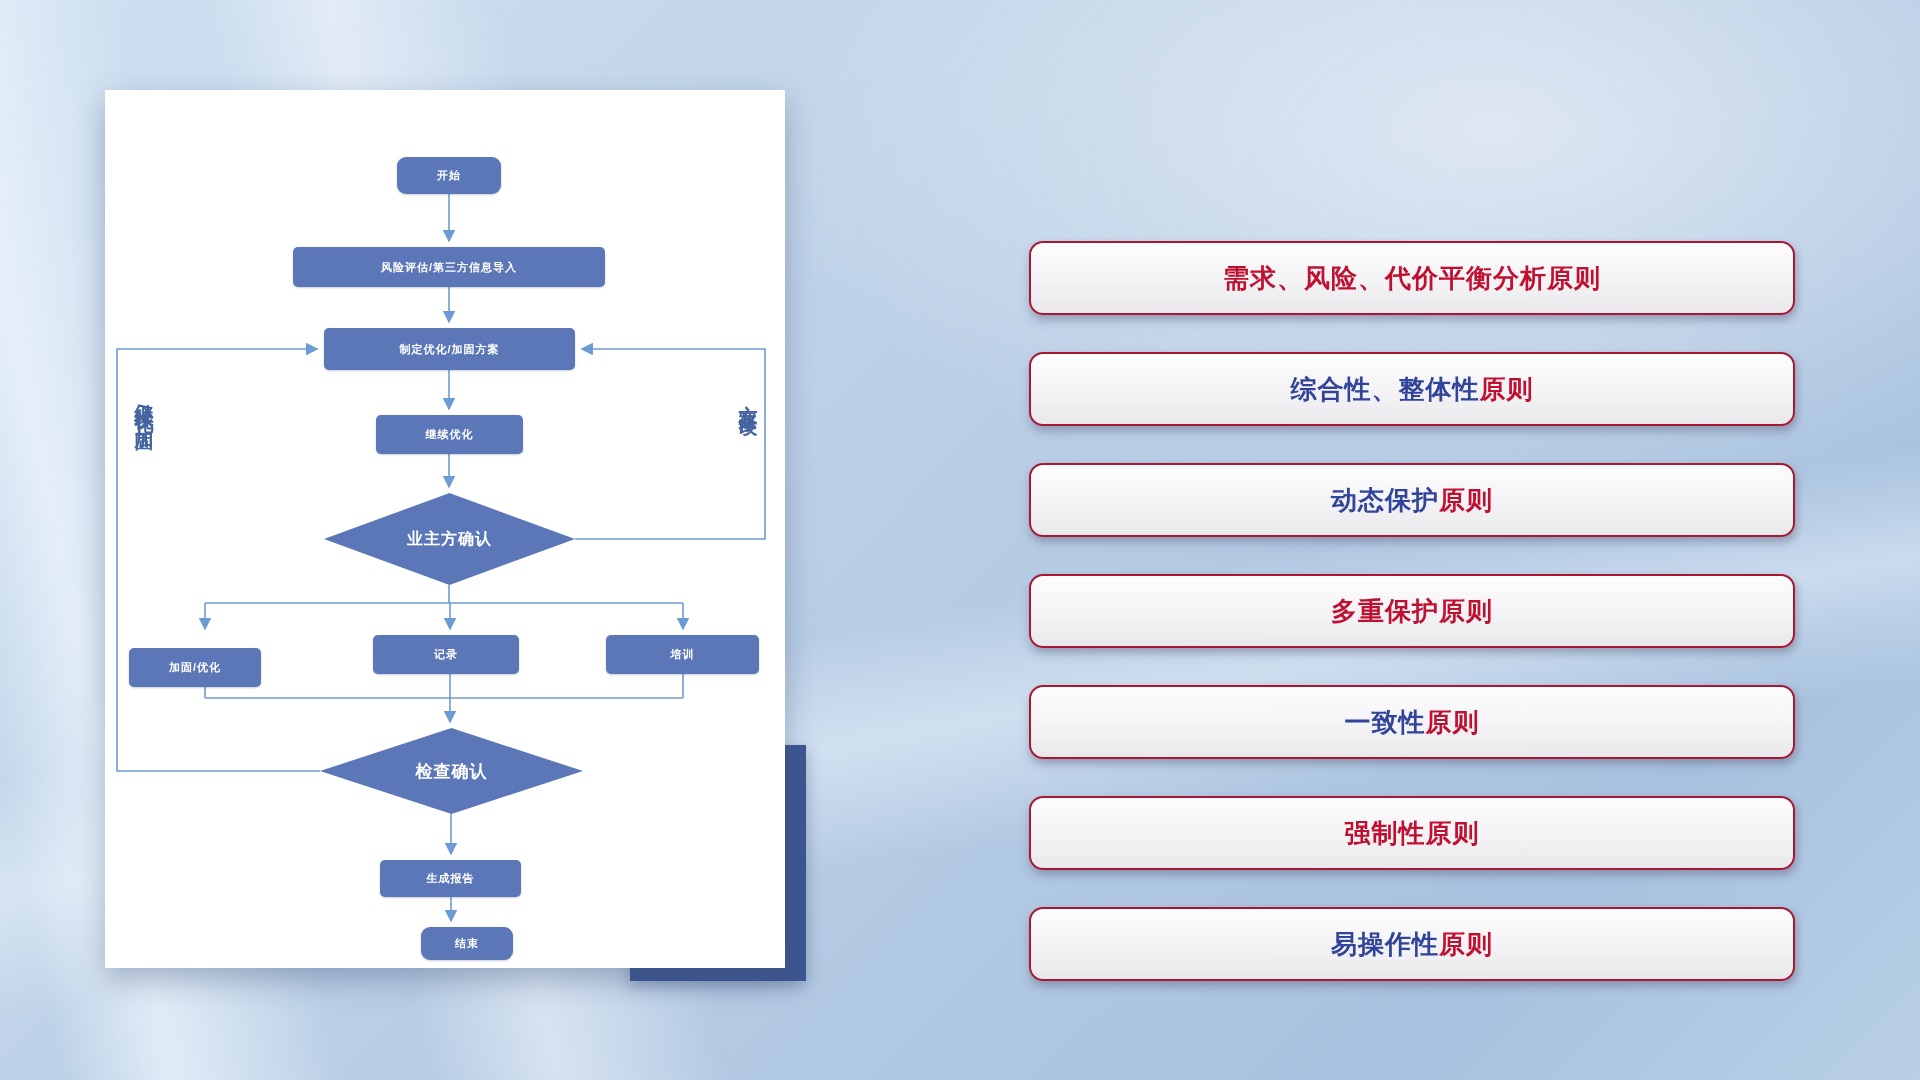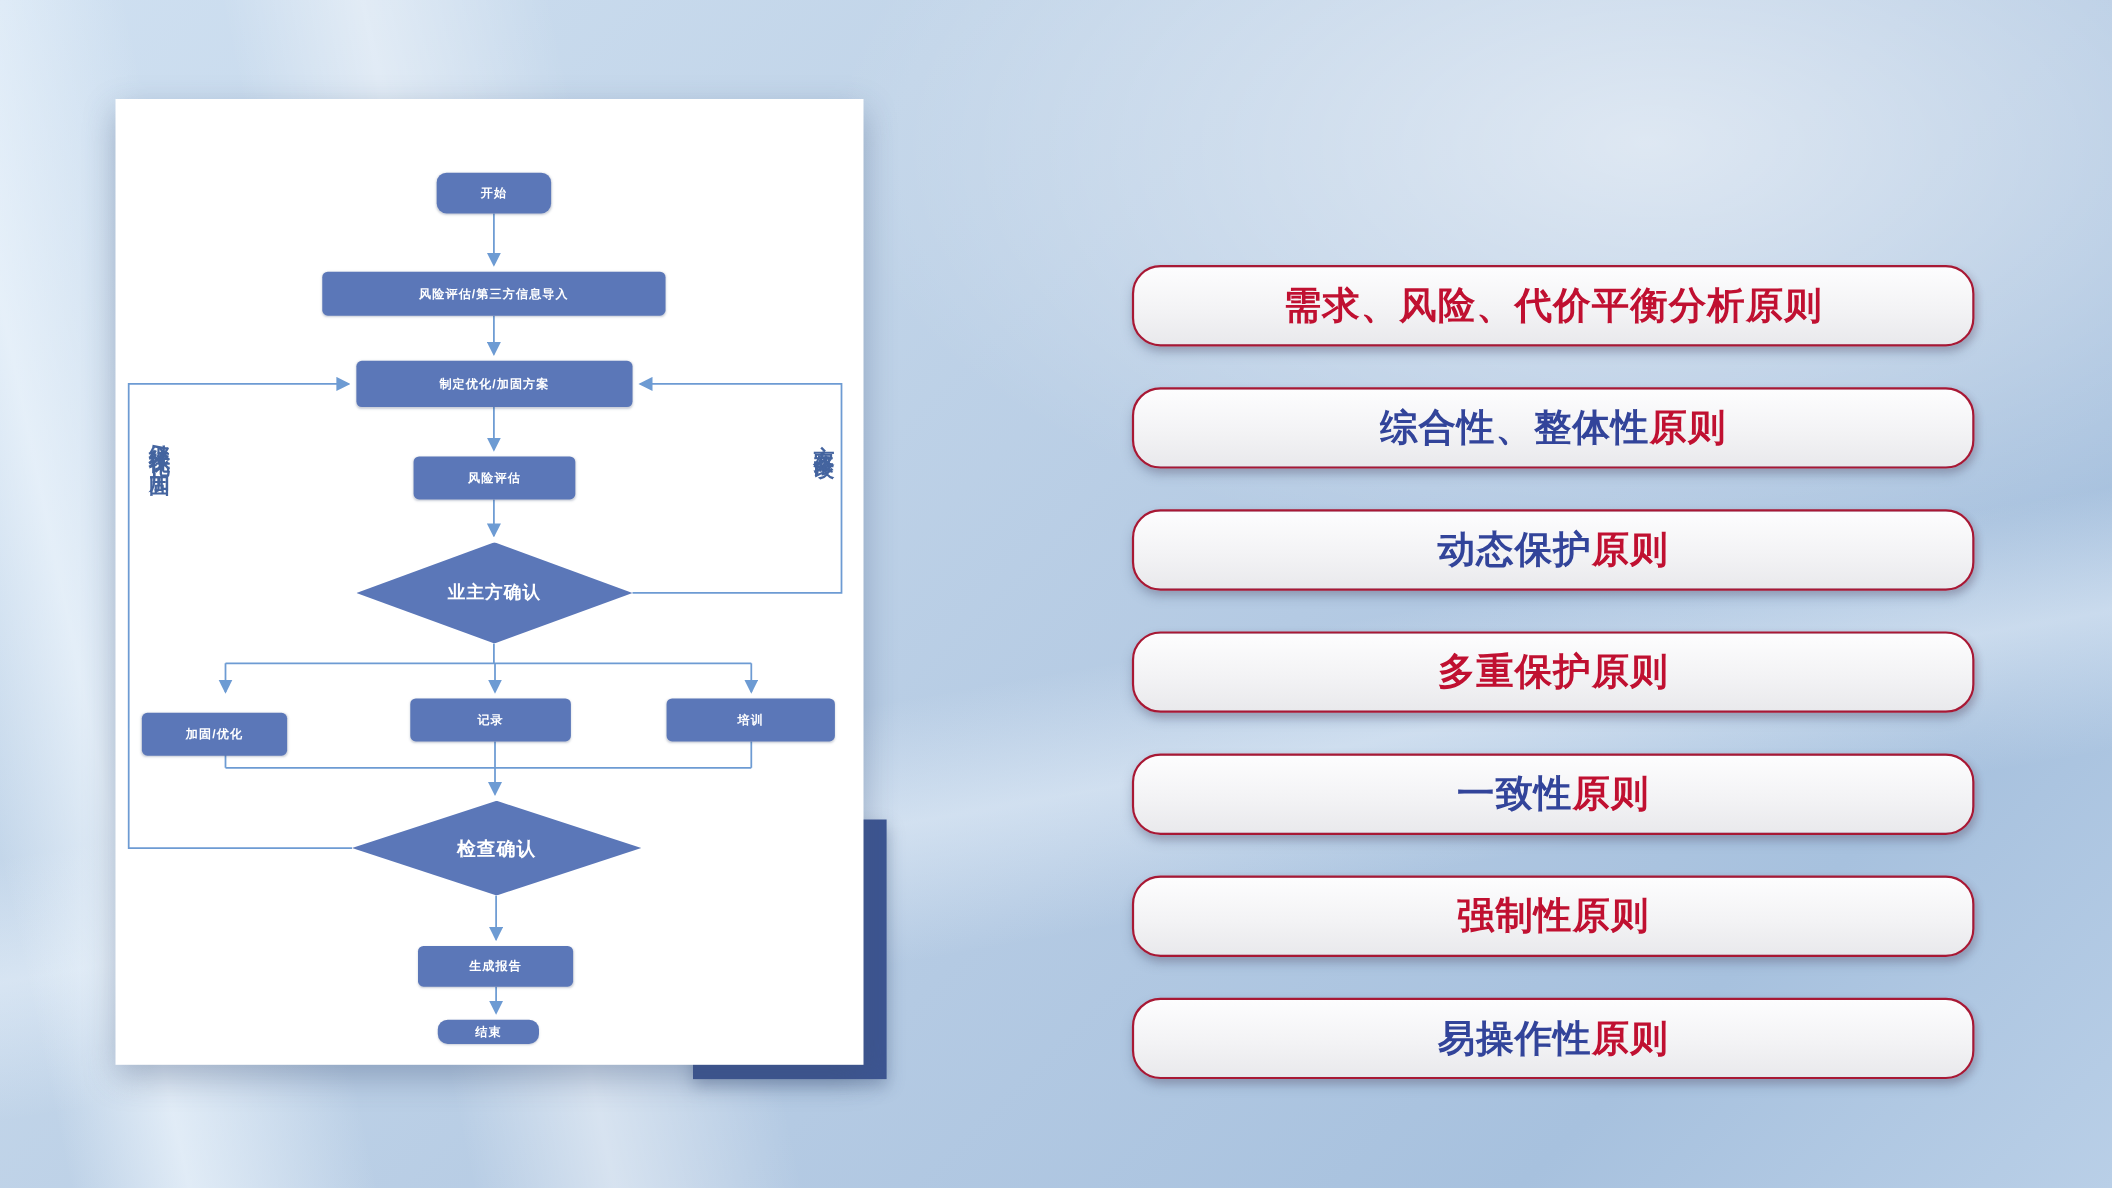--- a/index.html
+++ b/index.html
@@ -51,24 +51,24 @@
   .principles-title {
     position:absolute; left:1029px; top:108px; width:766px;
     text-align:center; font-size:46px; font-weight:bold; color:#2b52ae;
     letter-spacing:2px;
   }
   .principles-list {
     position:absolute; left:1029px; top:241px; width:766px;
     display:flex; flex-direction:column; gap:37px;
   }
   .principle-box {
-    height:74px; border:2px solid #a81834; border-radius:26px;
+    height:74px; border:2px solid #a81834; border-radius:14px;
     background:linear-gradient(180deg,#fdfdfe 0%, #f3f3f5 55%, #e9e9ec 100%);
     display:flex; align-items:center; justify-content:center;
-    font-size:34px; font-weight:bold; letter-spacing:1px;
+    font-size:26px; font-weight:bold; letter-spacing:1px;
     box-shadow:0 6px 10px rgba(96,116,148,.38), 3px 3px 6px rgba(120,60,70,.18);
   }
 </style>
 </head>
 <body>
 
 <div class="slide">
 
   <div class="accent-rect"></div>
 
@@ -100,35 +100,35 @@
         <path d="M470,449 H660 V259 H477" marker-end="url(#arw)"></path>
       </g>
     </svg>
 
     <div class="fnode pill" style="left:292px;top:67px;width:104px;height:37px">开始</div>
 
     <div class="fnode" style="left:219px;top:238px;width:251px;height:42px">制定优化/加固方案</div>
 
     <div class="fnode" style="left:188px;top:157px;width:312px;height:40px">风险评估/第三方信息导入</div>
 
-    <div class="fnode" style="left:271px;top:325px;width:147px;height:39px">风险评估</div>
+    <div class="fnode" style="left:271px;top:325px;width:147px;height:39px">继续优化</div>
 
     <div class="fdiamond" style="left:219px;top:403px;width:251px;height:92px;font-size:16px">业主方确认</div>
 
     <div class="fnode" style="left:24px;top:558px;width:132px;height:39px">加固/优化</div>
 
     <div class="fnode" style="left:268px;top:545px;width:146px;height:39px">记录</div>
 
     <div class="fnode" style="left:501px;top:545px;width:153px;height:39px">培训</div>
 
     <div class="fdiamond" style="left:215px;top:638px;width:263px;height:86px">检查确认</div>
 
     <div class="fnode" style="left:275px;top:770px;width:141px;height:37px">生成报告</div>
 
-    <div class="fnode pill" style="left:293px;top:837px;width:92px;height:22px">结束</div>
+    <div class="fnode pill" style="left:316px;top:837px;width:92px;height:33px">结束</div>
 
     <div class="loop-label" style="left:26px;top:298px">继续优化/加固</div>
 
     <div class="loop-label" style="left:630px;top:300px">方案修改</div>
 
   </div>
 
 
   <div class="principles-list">
       <div class="principle-box">

